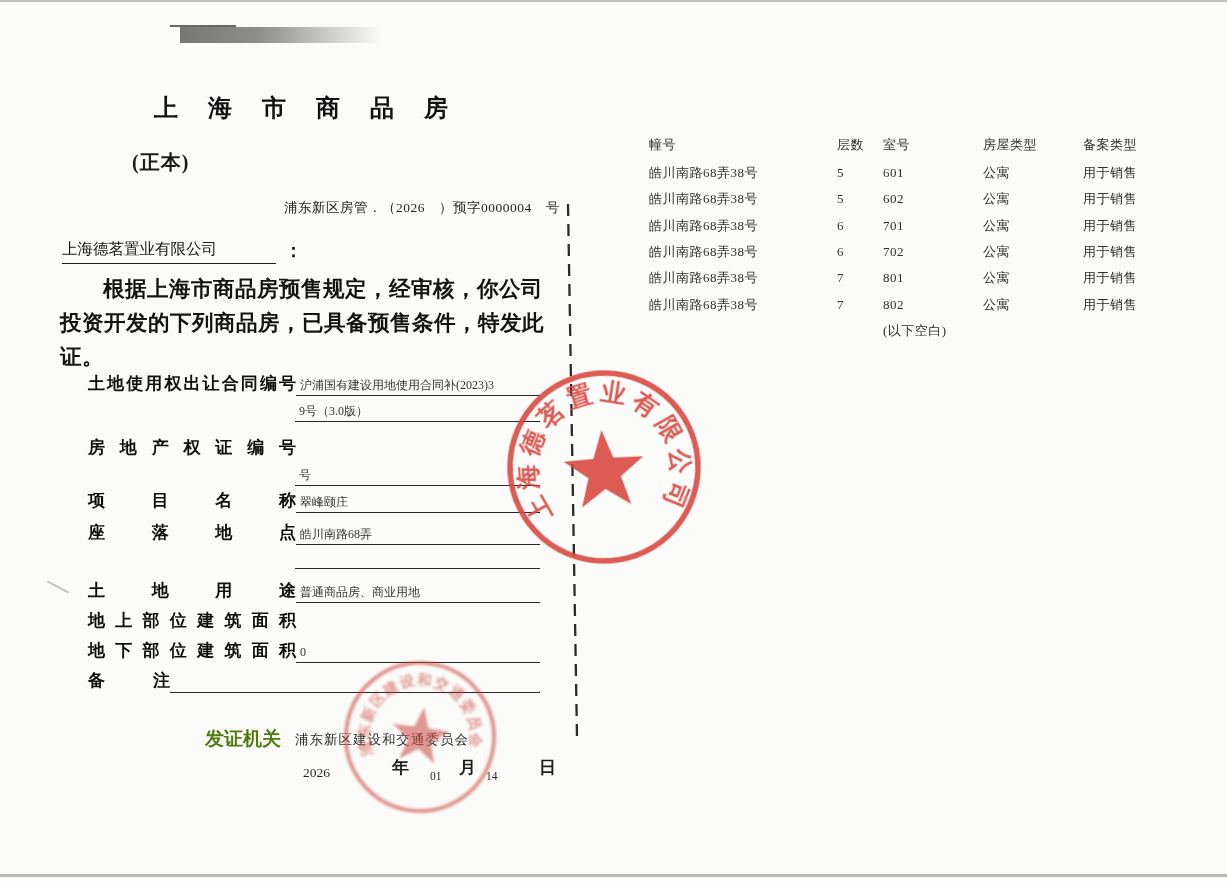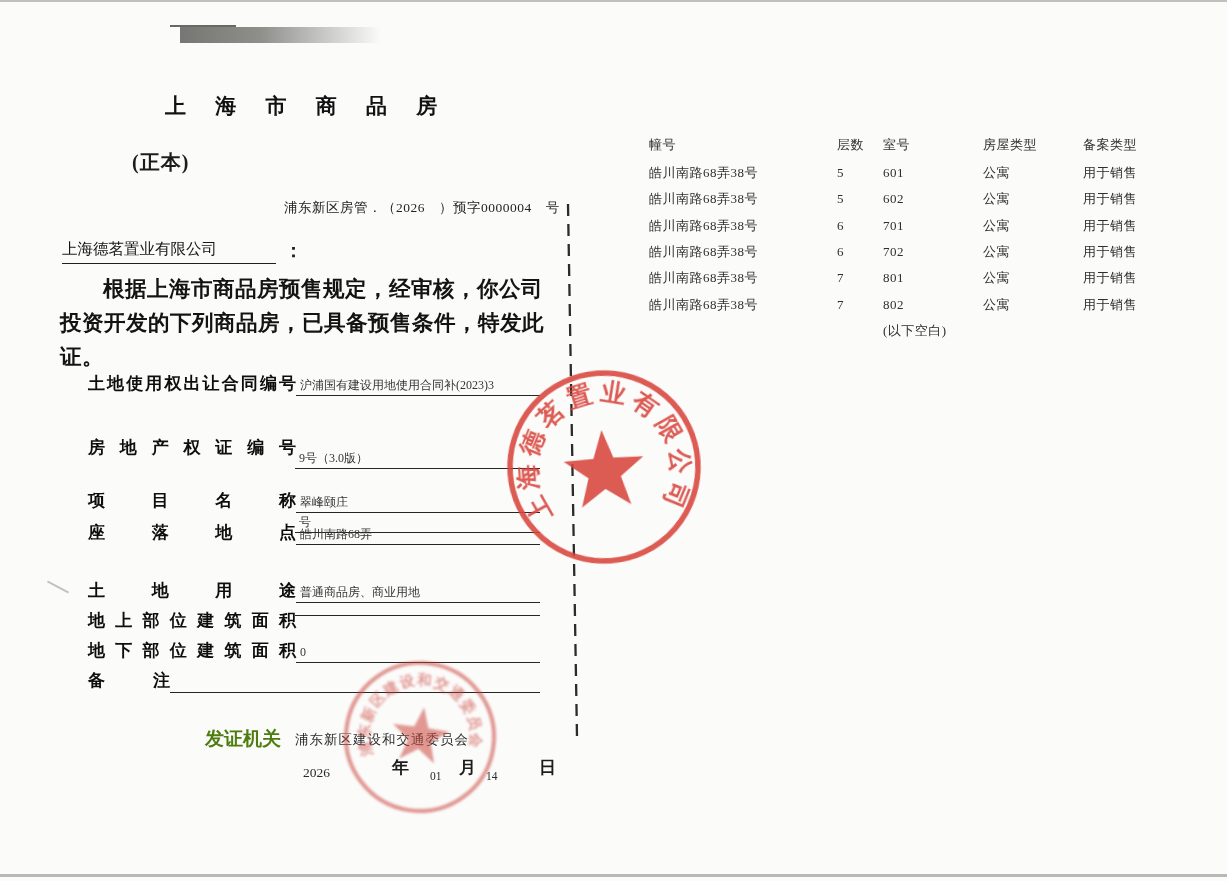--- a/index.html
+++ b/index.html
@@ -11,40 +11,40 @@
   }
   .abs{position:absolute;}
   
   .edge-top{left:0;top:0;width:1227px;height:2px;background:#b3b1ae;opacity:.8;}
   .edge-bottom{left:0;top:874px;width:1227px;height:3px;background:#a3a19e;opacity:.75;}
   .smudge-line{left:170px;top:25px;width:66px;height:2px;background:#4d4d4b;opacity:.85;}
   .smudge-bar{left:180px;top:27px;width:210px;height:16px;
     background:linear-gradient(90deg,#767673 0%,#8e8e8b 38%,rgba(165,165,162,0) 96%);}
   .pen-mark{left:46px;top:586px;width:24px;height:2px;background:#8e939a;opacity:.55;transform:rotate(28deg);}
   
-  .title1{left:148px;top:92px;width:318px;text-align:center;font-size:21px;font-weight:bold;letter-spacing:12px;color:#111;}
+  .title1{left:148px;top:92px;width:318px;text-align:center;font-size:24px;font-weight:bold;letter-spacing:12px;color:#111;}
   .title2-row{left:140px;top:131px;display:flex;align-items:flex-start;}
   .title2{font-size:45px;font-weight:bold;letter-spacing:13px;color:#0f0f0f;line-height:52px;}
   .copytype{font-size:20px;font-weight:bold;margin-left:-8px;margin-top:18px;letter-spacing:1px;white-space:nowrap;}
   .serial{left:284px;top:199px;font-size:13.5px;letter-spacing:.5px;color:#242424;}
   
   .addr-row{left:62px;top:238px;display:flex;align-items:flex-end;}
   .addr-name{display:inline-block;width:214px;border-bottom:1.6px solid #1f1f1f;font-size:15.5px;padding-bottom:3px;color:#161616;}
   .addr-colon{font-size:19px;font-weight:bold;margin-left:8px;}
   .para{left:60px;top:272px;width:484px;font-size:21.5px;font-weight:600;line-height:34px;
         text-indent:2em;letter-spacing:.5px;color:#131313;}
   
   .frow{position:absolute;left:88px;width:452px;display:flex;align-items:flex-end;}
   .flabel{display:inline-block;width:208px;font-size:17px;font-weight:bold;color:#0e0e0e;
           text-align:justify;text-align-last:justify;flex:0 0 auto;padding-bottom:1px;}
   .flabel.short{width:82px;}
   .fval{flex:1 1 auto;border-bottom:1.6px solid #262626;font-size:12px;color:#333;
         padding:0 2px 2px 4px;min-height:15px;line-height:15px;white-space:nowrap;}
   .fcont{position:absolute;left:295px;width:245px;}
-  .fcont .fval{display:block;margin-top:47px;}
+  .fcont .fval{display:block;}
   
   .issuer-row{left:205px;top:726px;display:flex;align-items:flex-start;}
   .issuer-label{font-size:19px;font-weight:bold;color:#4d7c0f;}
   .issuer-value{font-size:13.5px;color:#2c2c2c;margin-left:14px;margin-top:5px;letter-spacing:1px;}
   .d-year{left:303px;top:765px;font-size:13.5px;color:#2a2a2a;}
   .d-yunit{left:392px;top:756px;font-size:17px;font-weight:bold;}
   .d-month{left:420px;top:770px;font-size:11.5px;color:#2a2a2a;padding-left:10px;}
   .d-munit{left:459px;top:756px;font-size:17px;font-weight:bold;}
   .d-day{left:486px;top:770px;font-size:11.5px;color:#2a2a2a;}
   .d-dunit{left:539px;top:756px;font-size:17px;font-weight:bold;}

